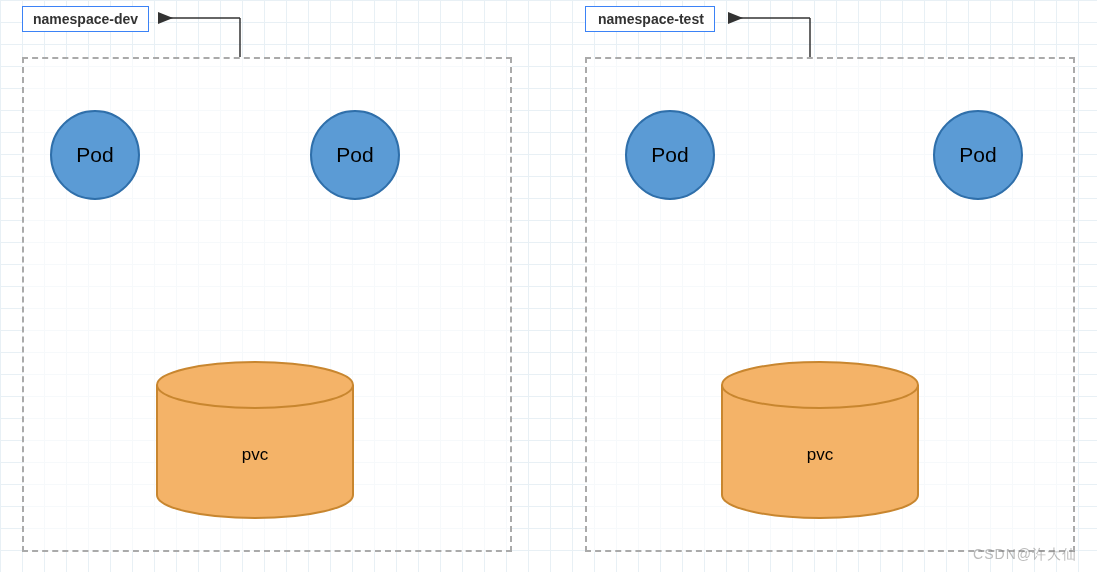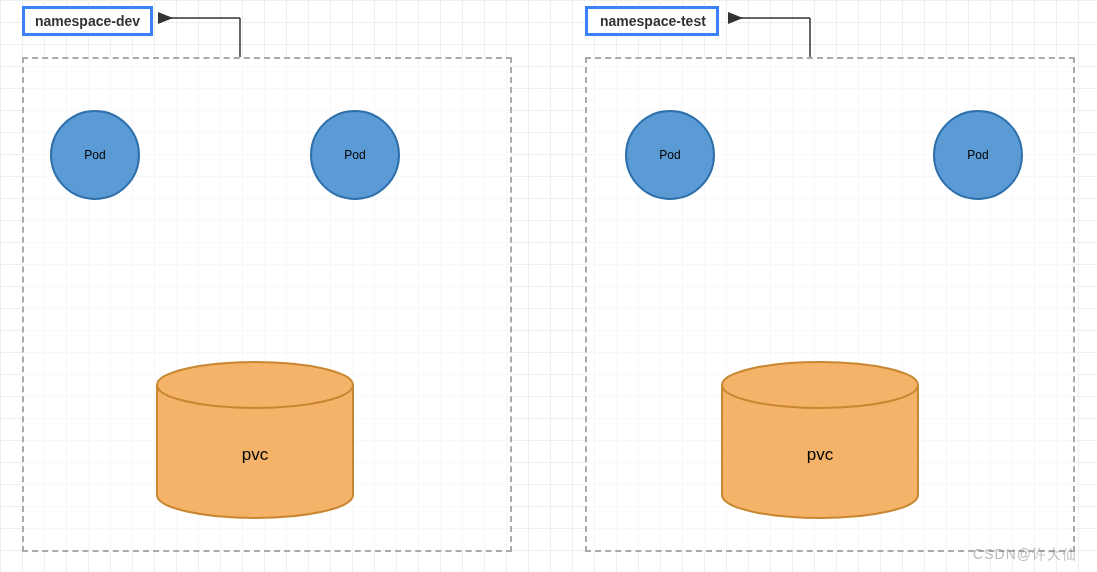--- a/index.html
+++ b/index.html
@@ -17,40 +17,40 @@
     }
     .namespace-box {
       position: absolute;
       border: 2px dashed #aaa;
       background: rgba(255,255,255,0.6);
     }
     .namespace-label {
       position: absolute;
       background: #fff;
       padding: 4px 10px;
-      border: 3px solid #3b82f6;
+      border: 1px solid #3b82f6;
       font-weight: bold;
       font-size: 14px;
       color: #333;
       white-space: nowrap;
     }
     .arrow-connector {
       position: absolute;
     }
     .pod-circle {
       position: absolute;
       width: 90px;
       height: 90px;
       border-radius: 50%;
       background: #5b9bd5;
       border: 2px solid #2f6faa;
       display: flex;
       align-items: center;
       justify-content: center;
-      font-size: 12px;
+      font-size: 21px;
       color: #000;
     }
     .pvc-cylinder {
       position: absolute;
       width: 200px;
       height: 160px;
     }
     .watermark {
       position: absolute;
       right: 20px;

